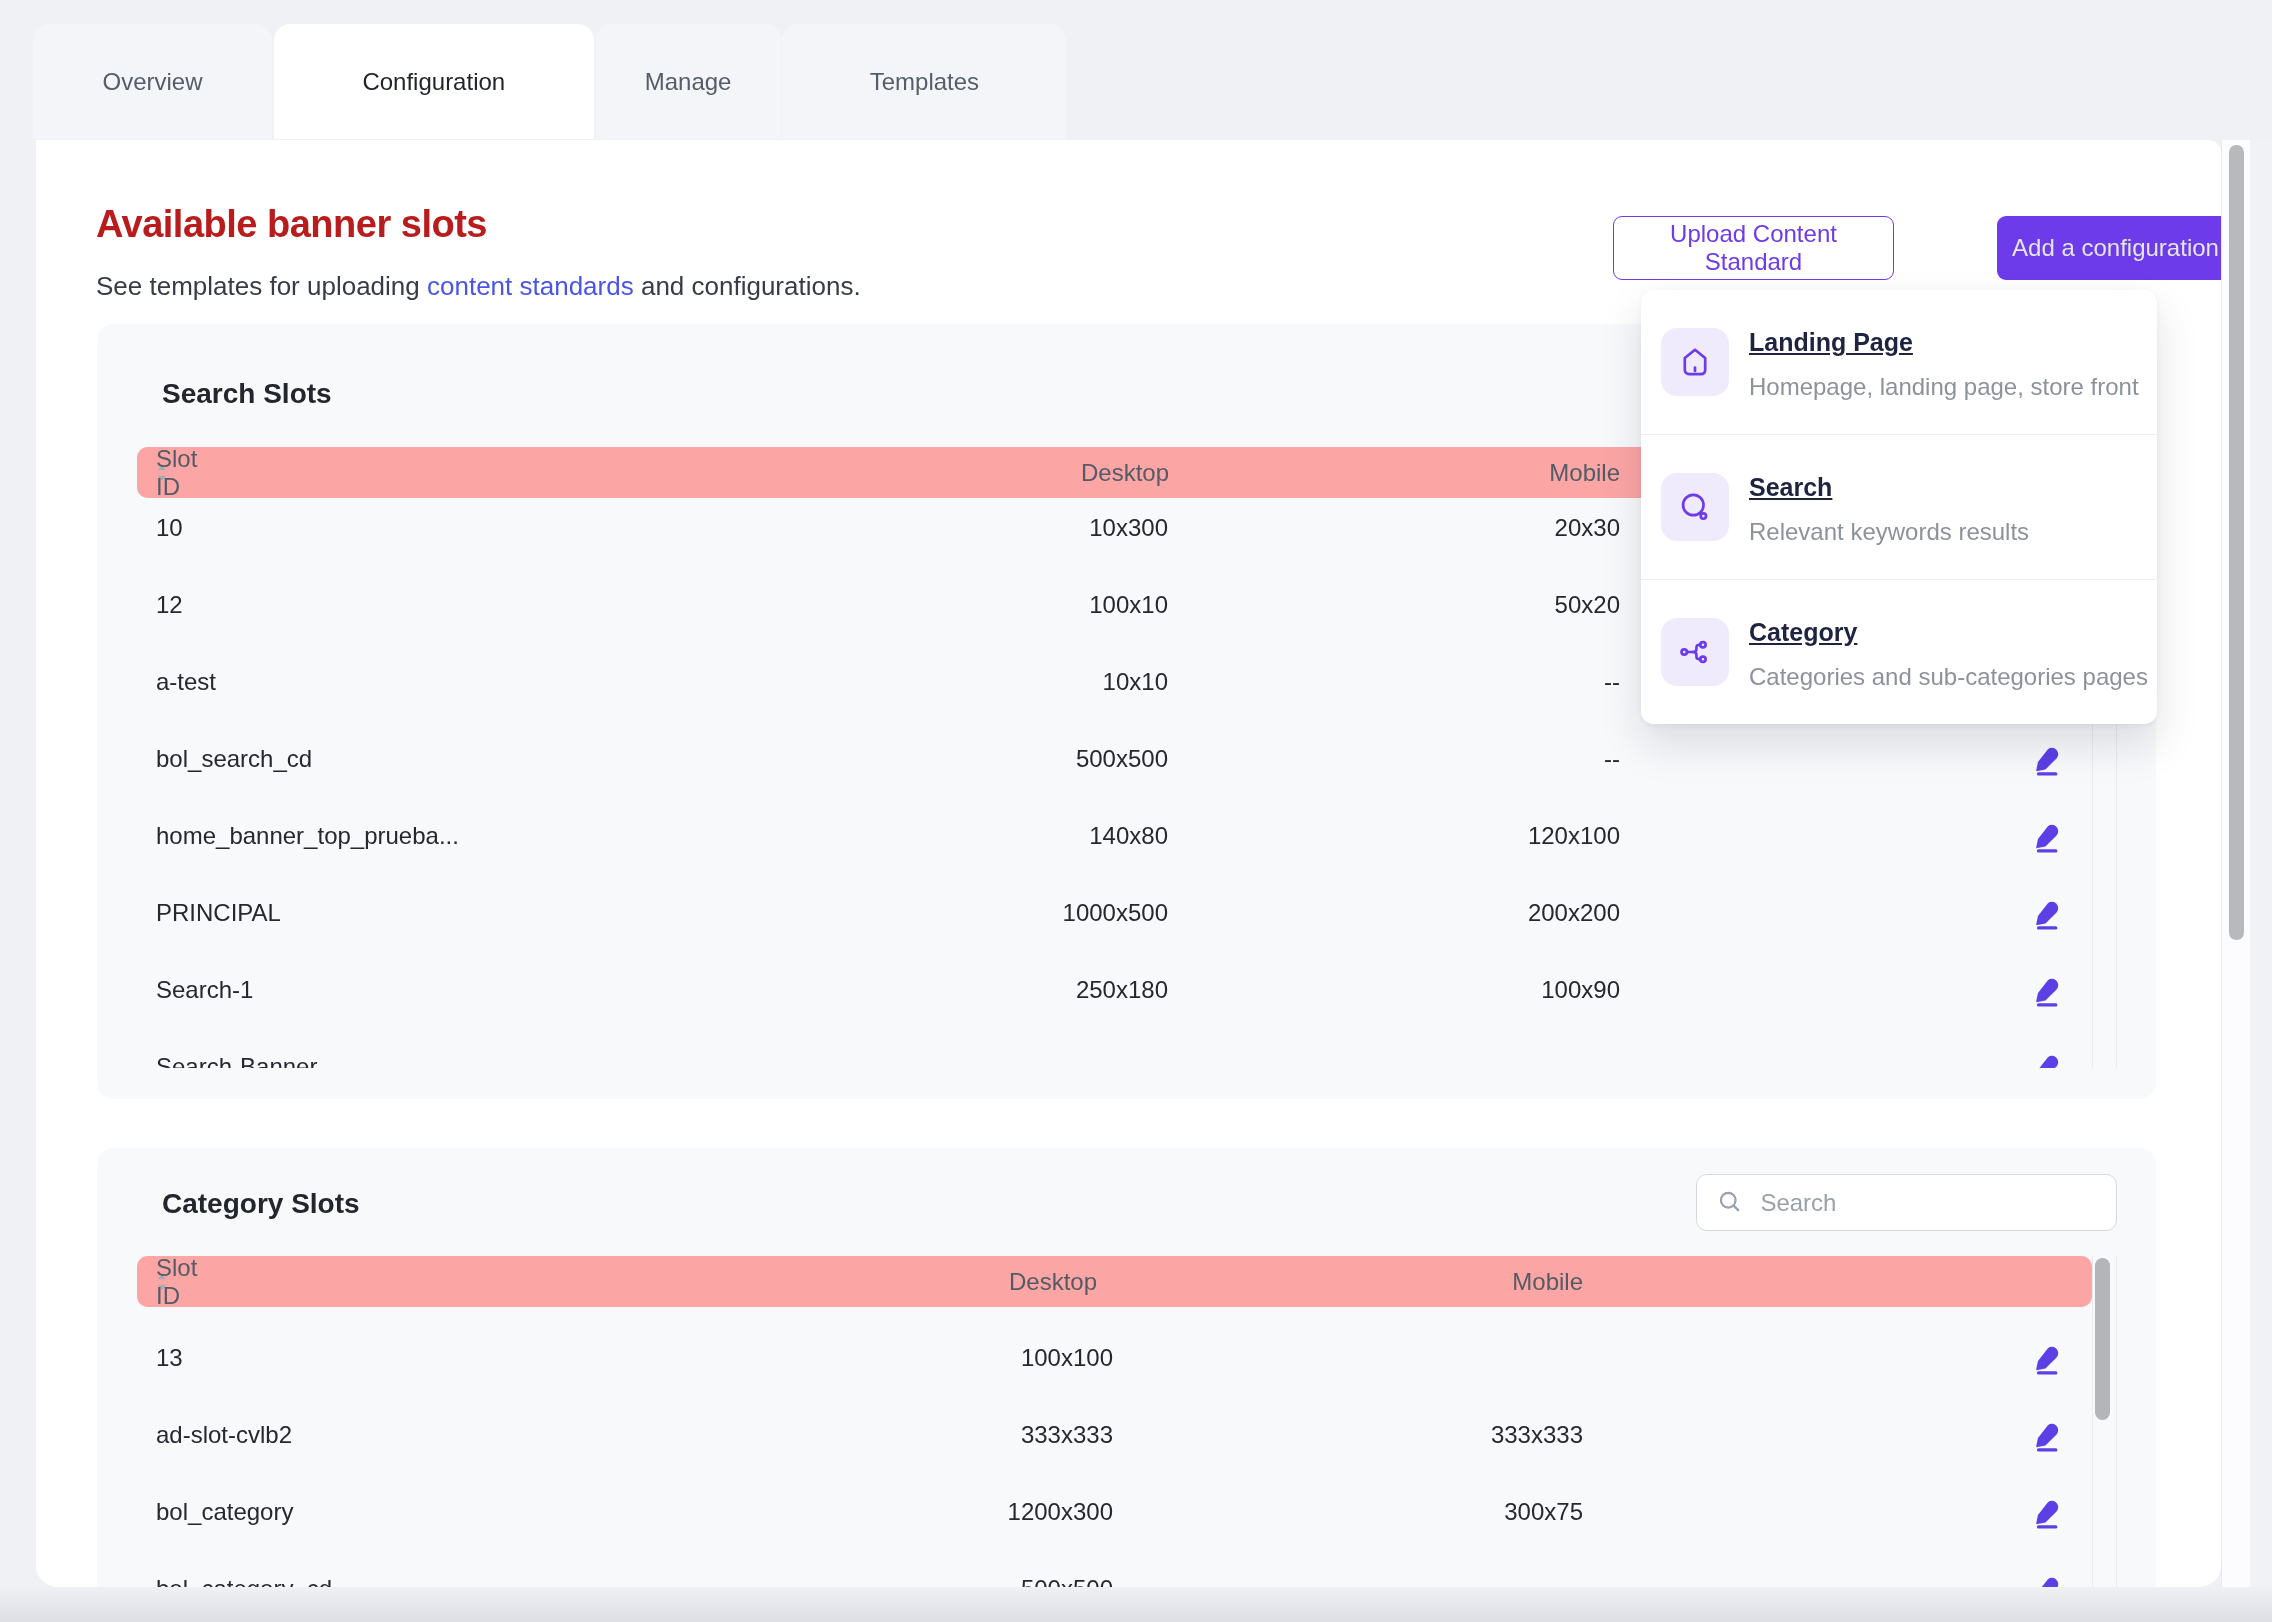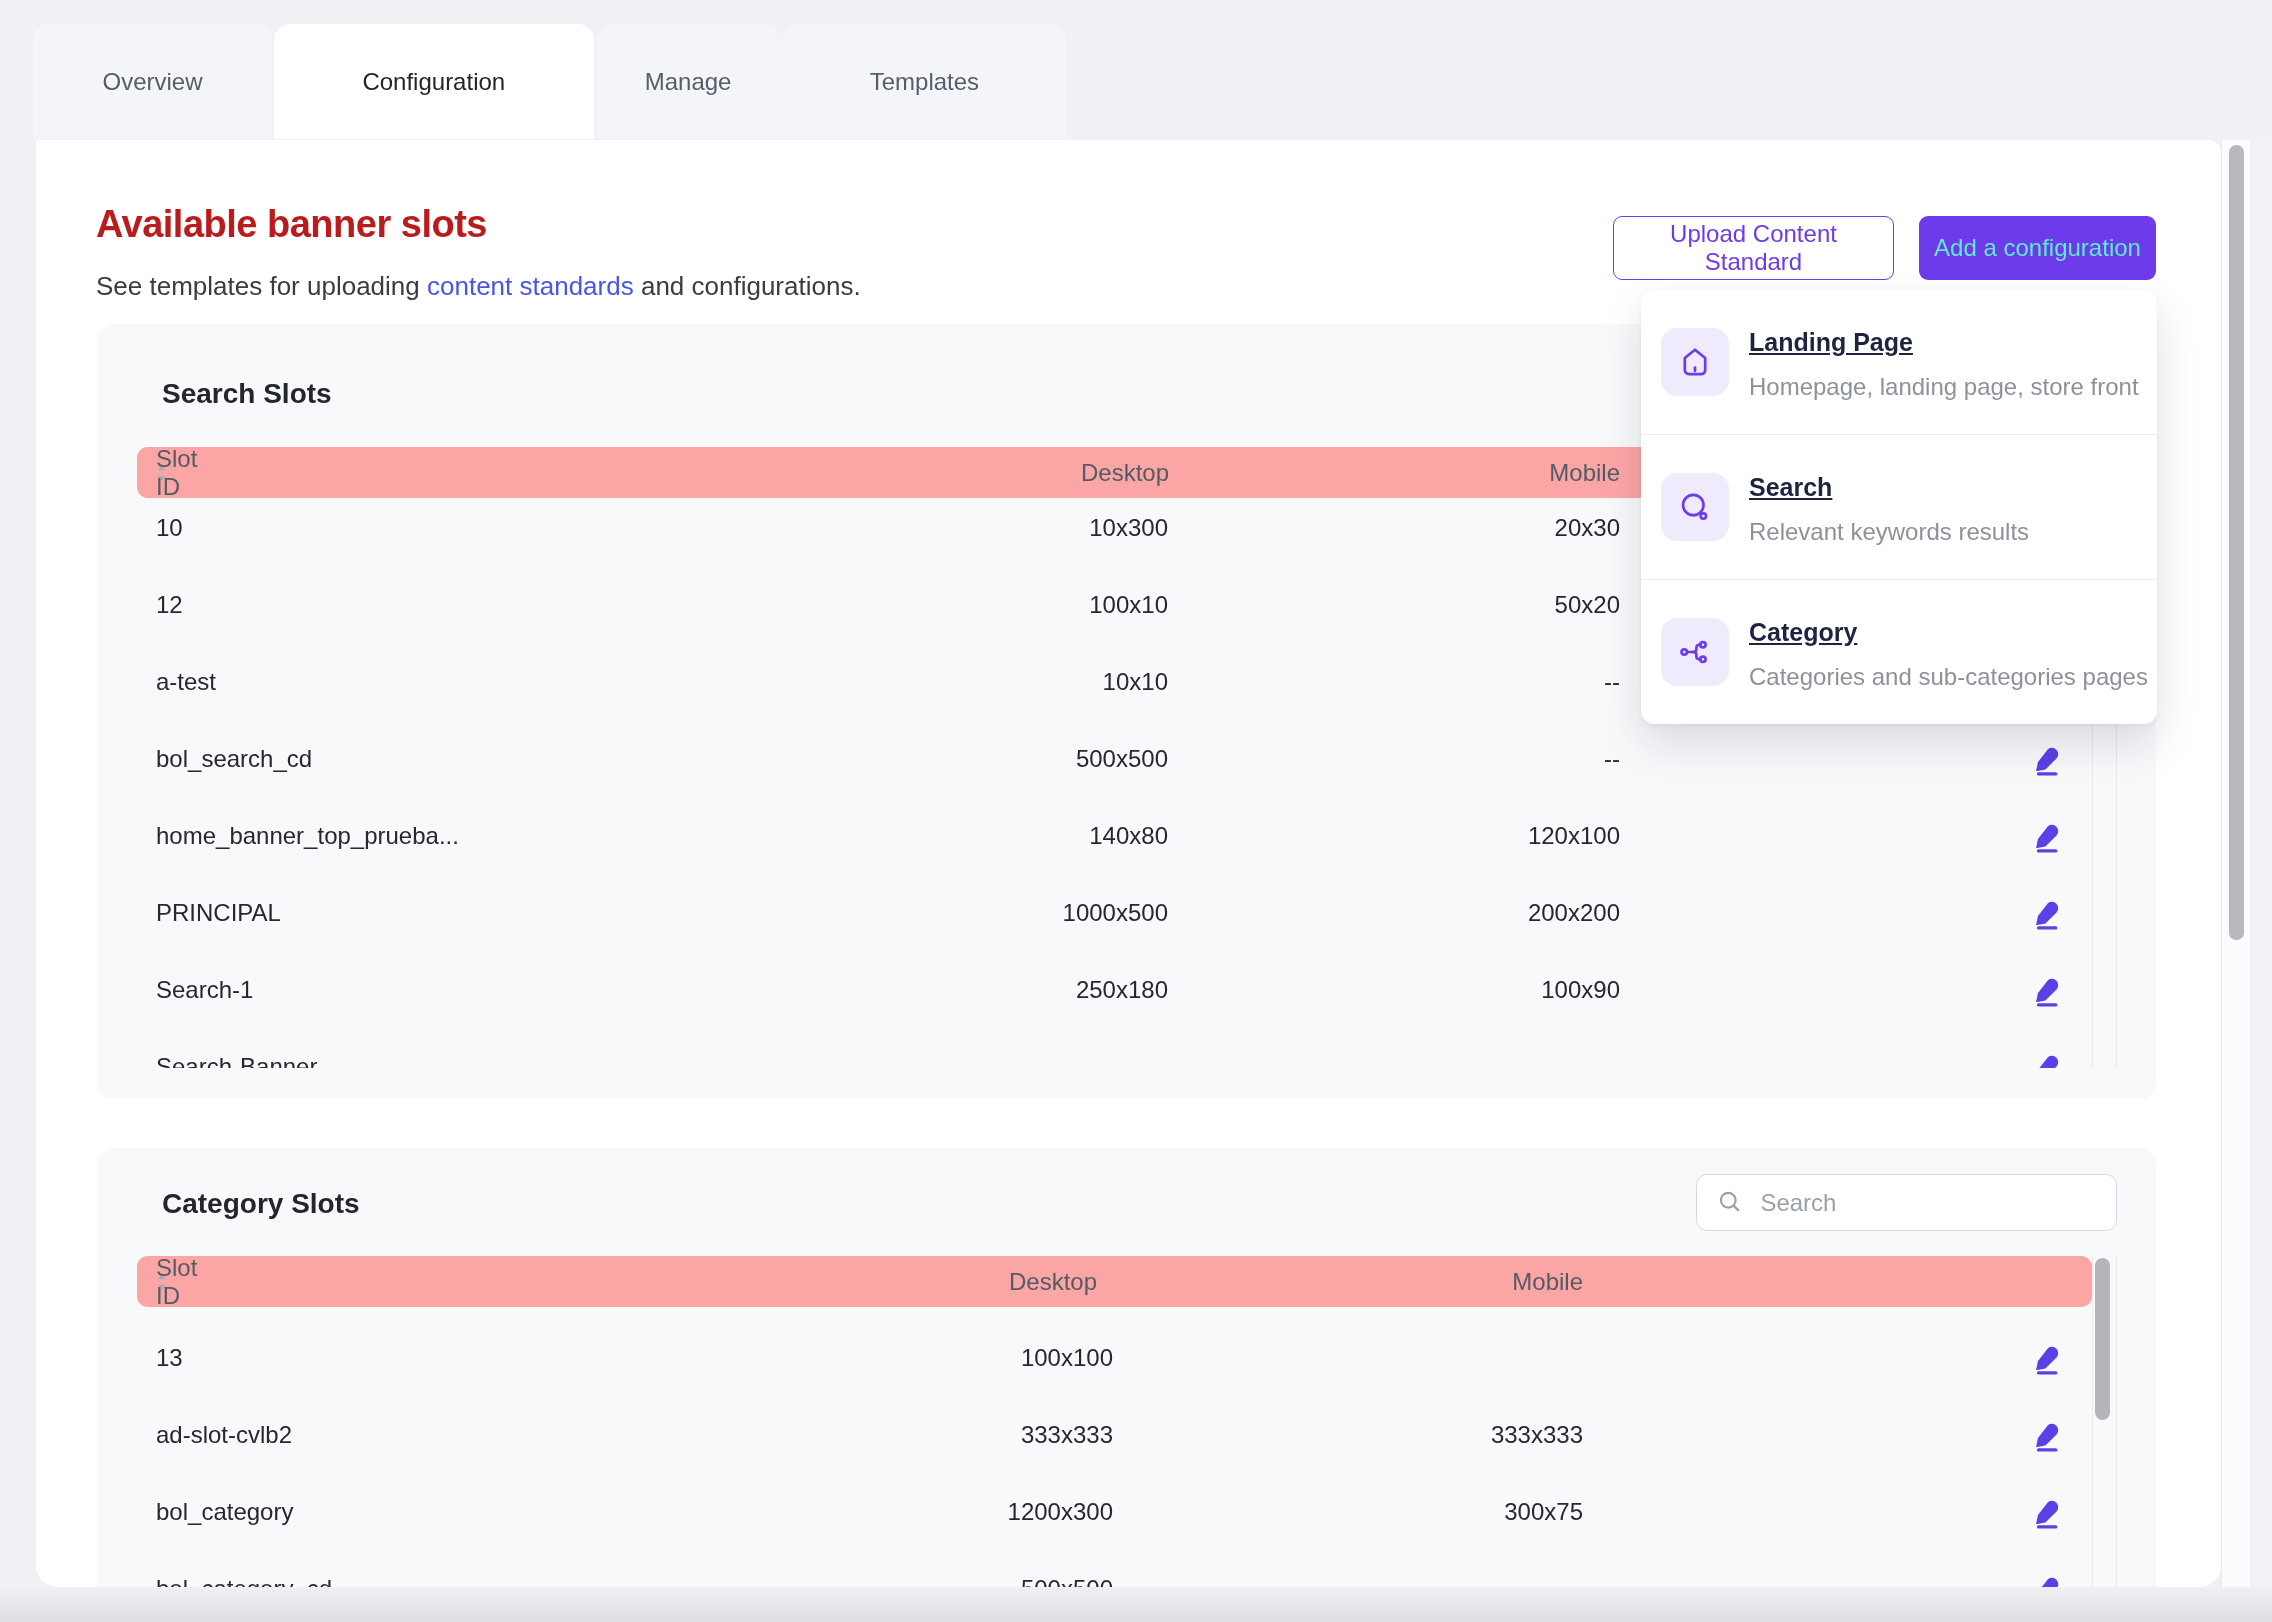--- a/index.html
+++ b/index.html
@@ -25,21 +25,21 @@
     background:#ffffff;border-radius:0 12.6px 21.6px 21.6px;overflow:hidden;
   }
   .page-title{position:absolute;left:60px;top:63px;font-size:38px;font-weight:600;color:#b91c1c;letter-spacing:-0.5px;}
   .page-sub{position:absolute;left:60px;top:131px;font-size:26px;color:#383c46;}
   .page-sub a{color:#4a55e8;text-decoration:none;cursor:pointer;}
 
   .btn{box-sizing:border-box;position:absolute;top:76px;height:64px;border-radius:9px;
        font-size:24px;display:flex;align-items:center;justify-content:center;cursor:pointer;
        font-family:"Liberation Sans", sans-serif;}
   .btn-outline{left:1577px;width:281px;background:#ffffff;border:1.8px solid #6d3be9;color:#6d3be9;}
-  .btn-fill{left:1883px;width:237px;background:#6d3be9;border:none;color:#5eead4;}
+  .btn-fill{left:1961px;width:237px;background:#6d3be9;border:none;color:#e5e5e5;}
 
   
   .menu{
     position:absolute;left:1605px;top:150px;width:516px;background:#ffffff;z-index:30;
     border-radius:12.6px;box-shadow:0 20px 43px rgba(15,23,42,.13), 0 1.8px 5.4px rgba(15,23,42,.05);
   }
   .menu-item{position:relative;height:144px;cursor:pointer;}
   .menu-item + .menu-item{border-top:0.9px solid #ececf1;}
   .menu-tile{
     position:absolute;left:20px;top:38px;width:68px;height:68px;border-radius:16px;

